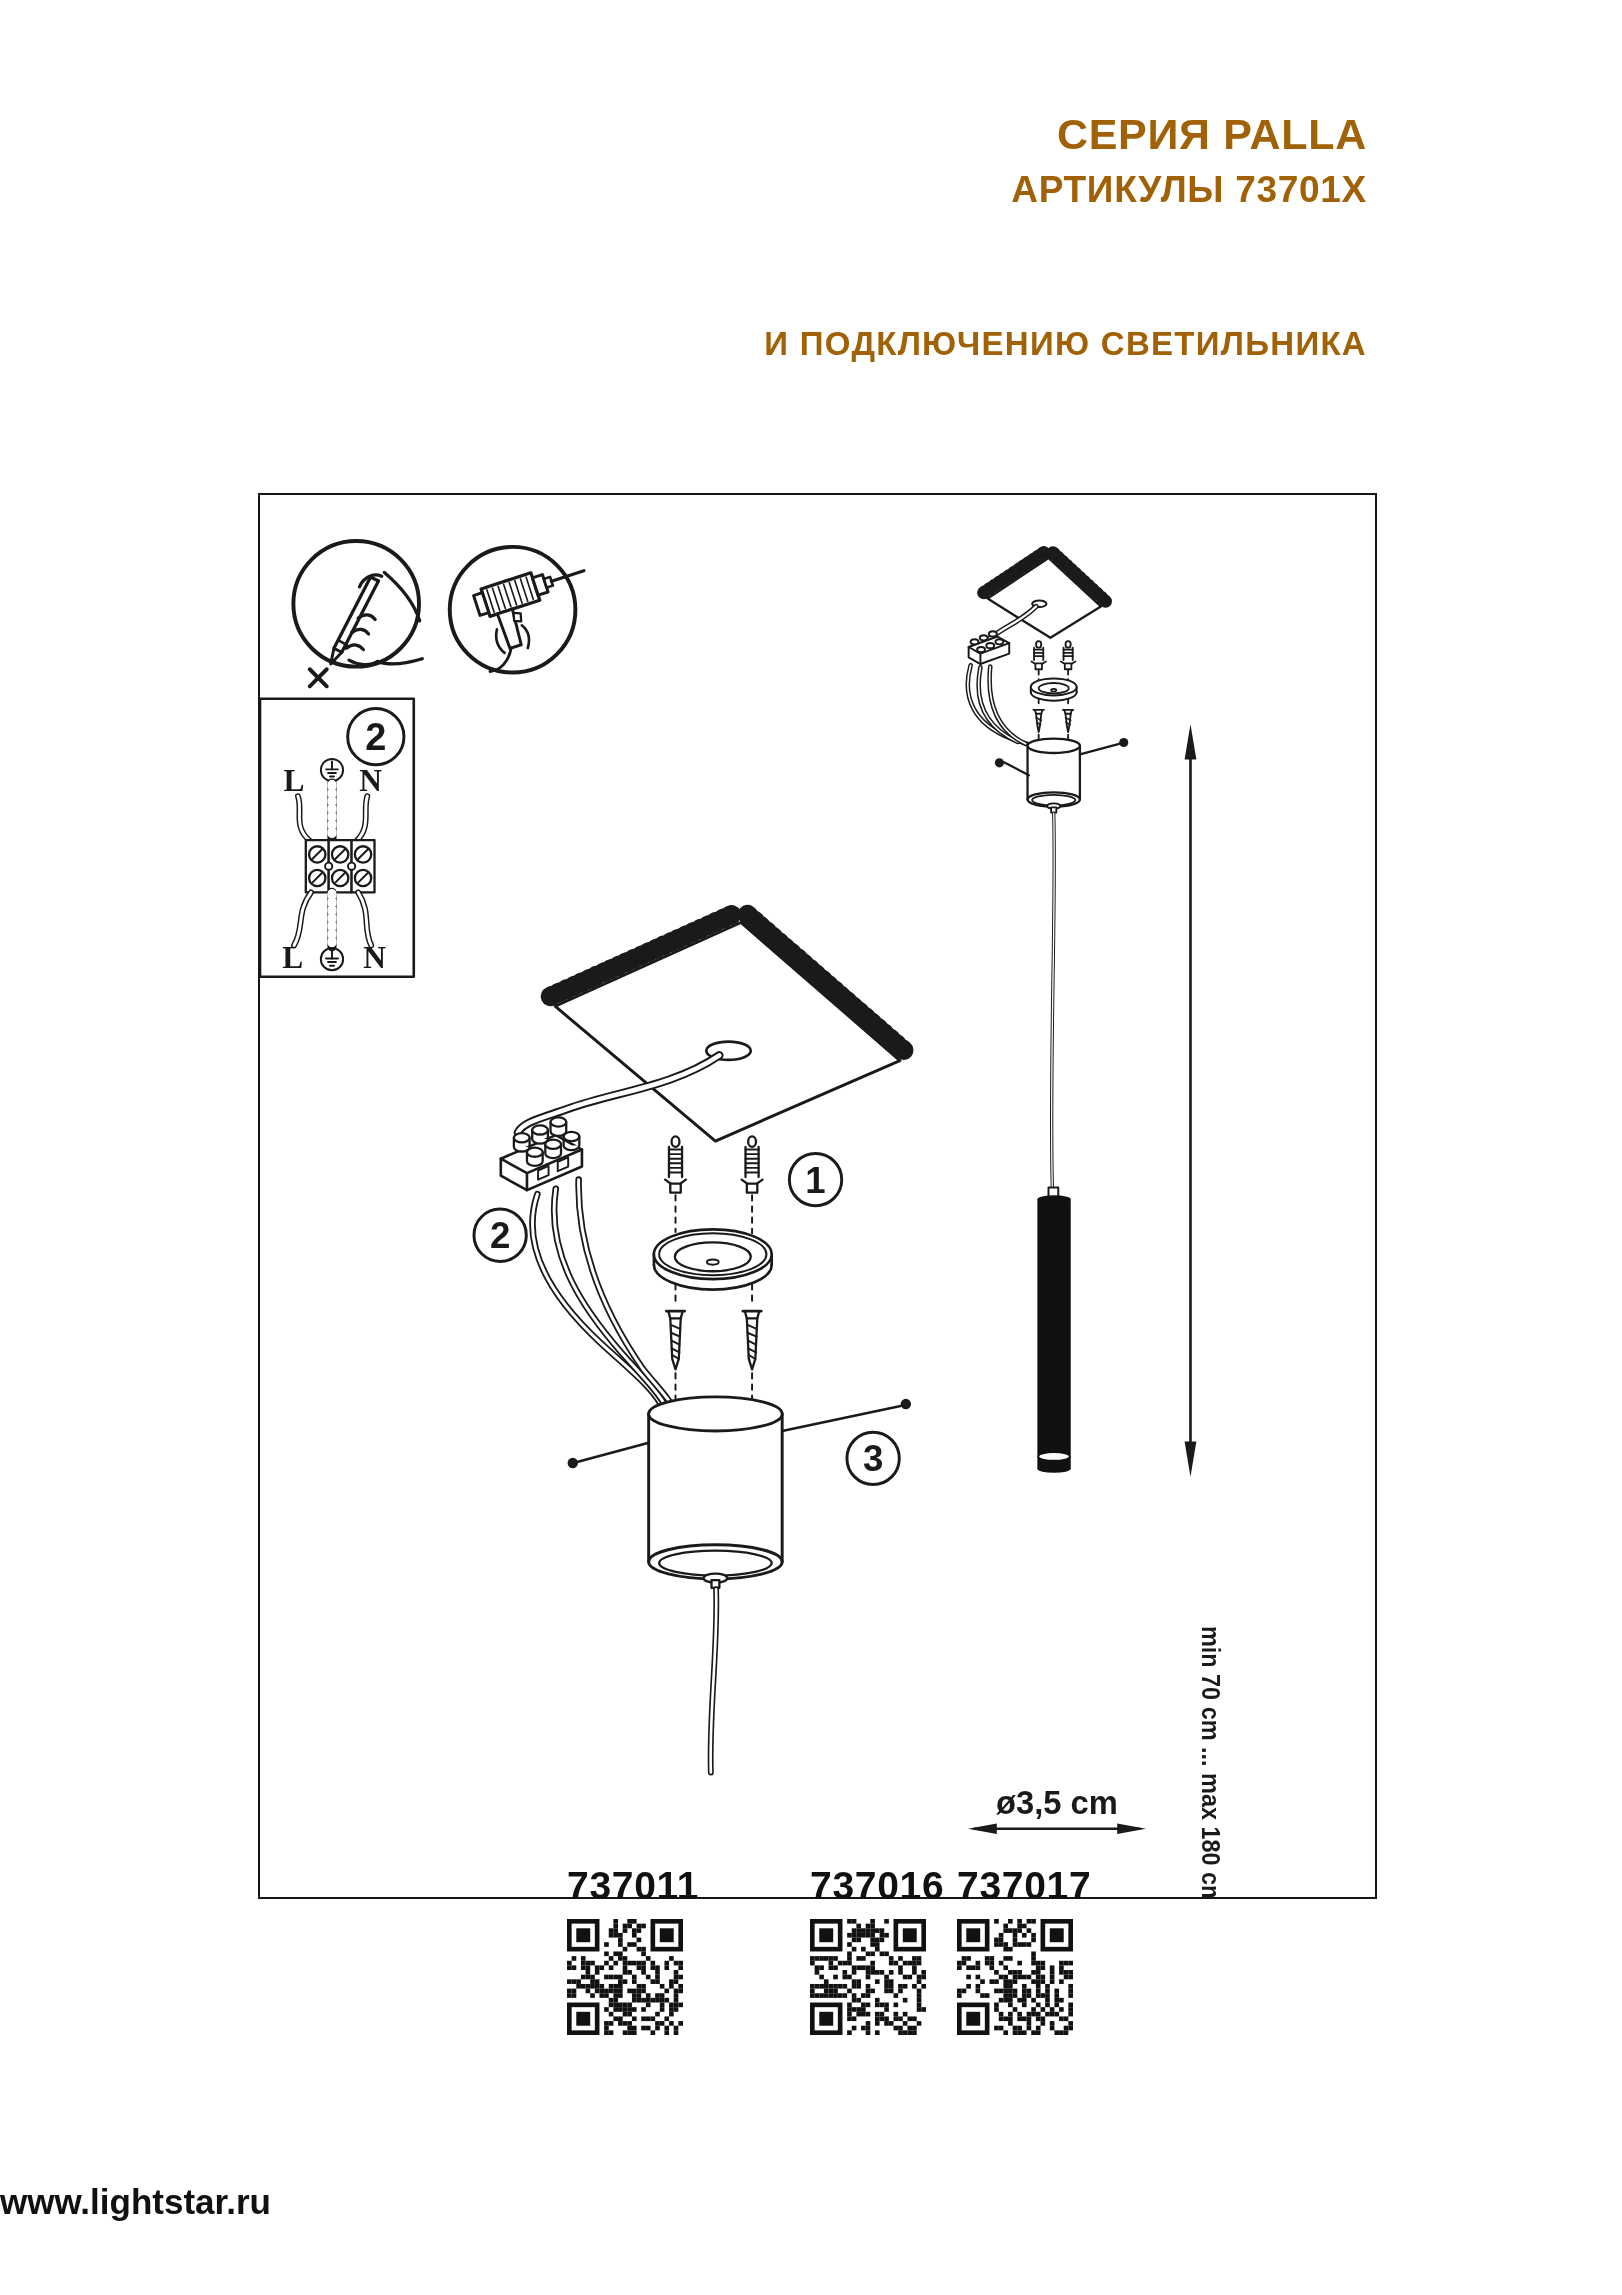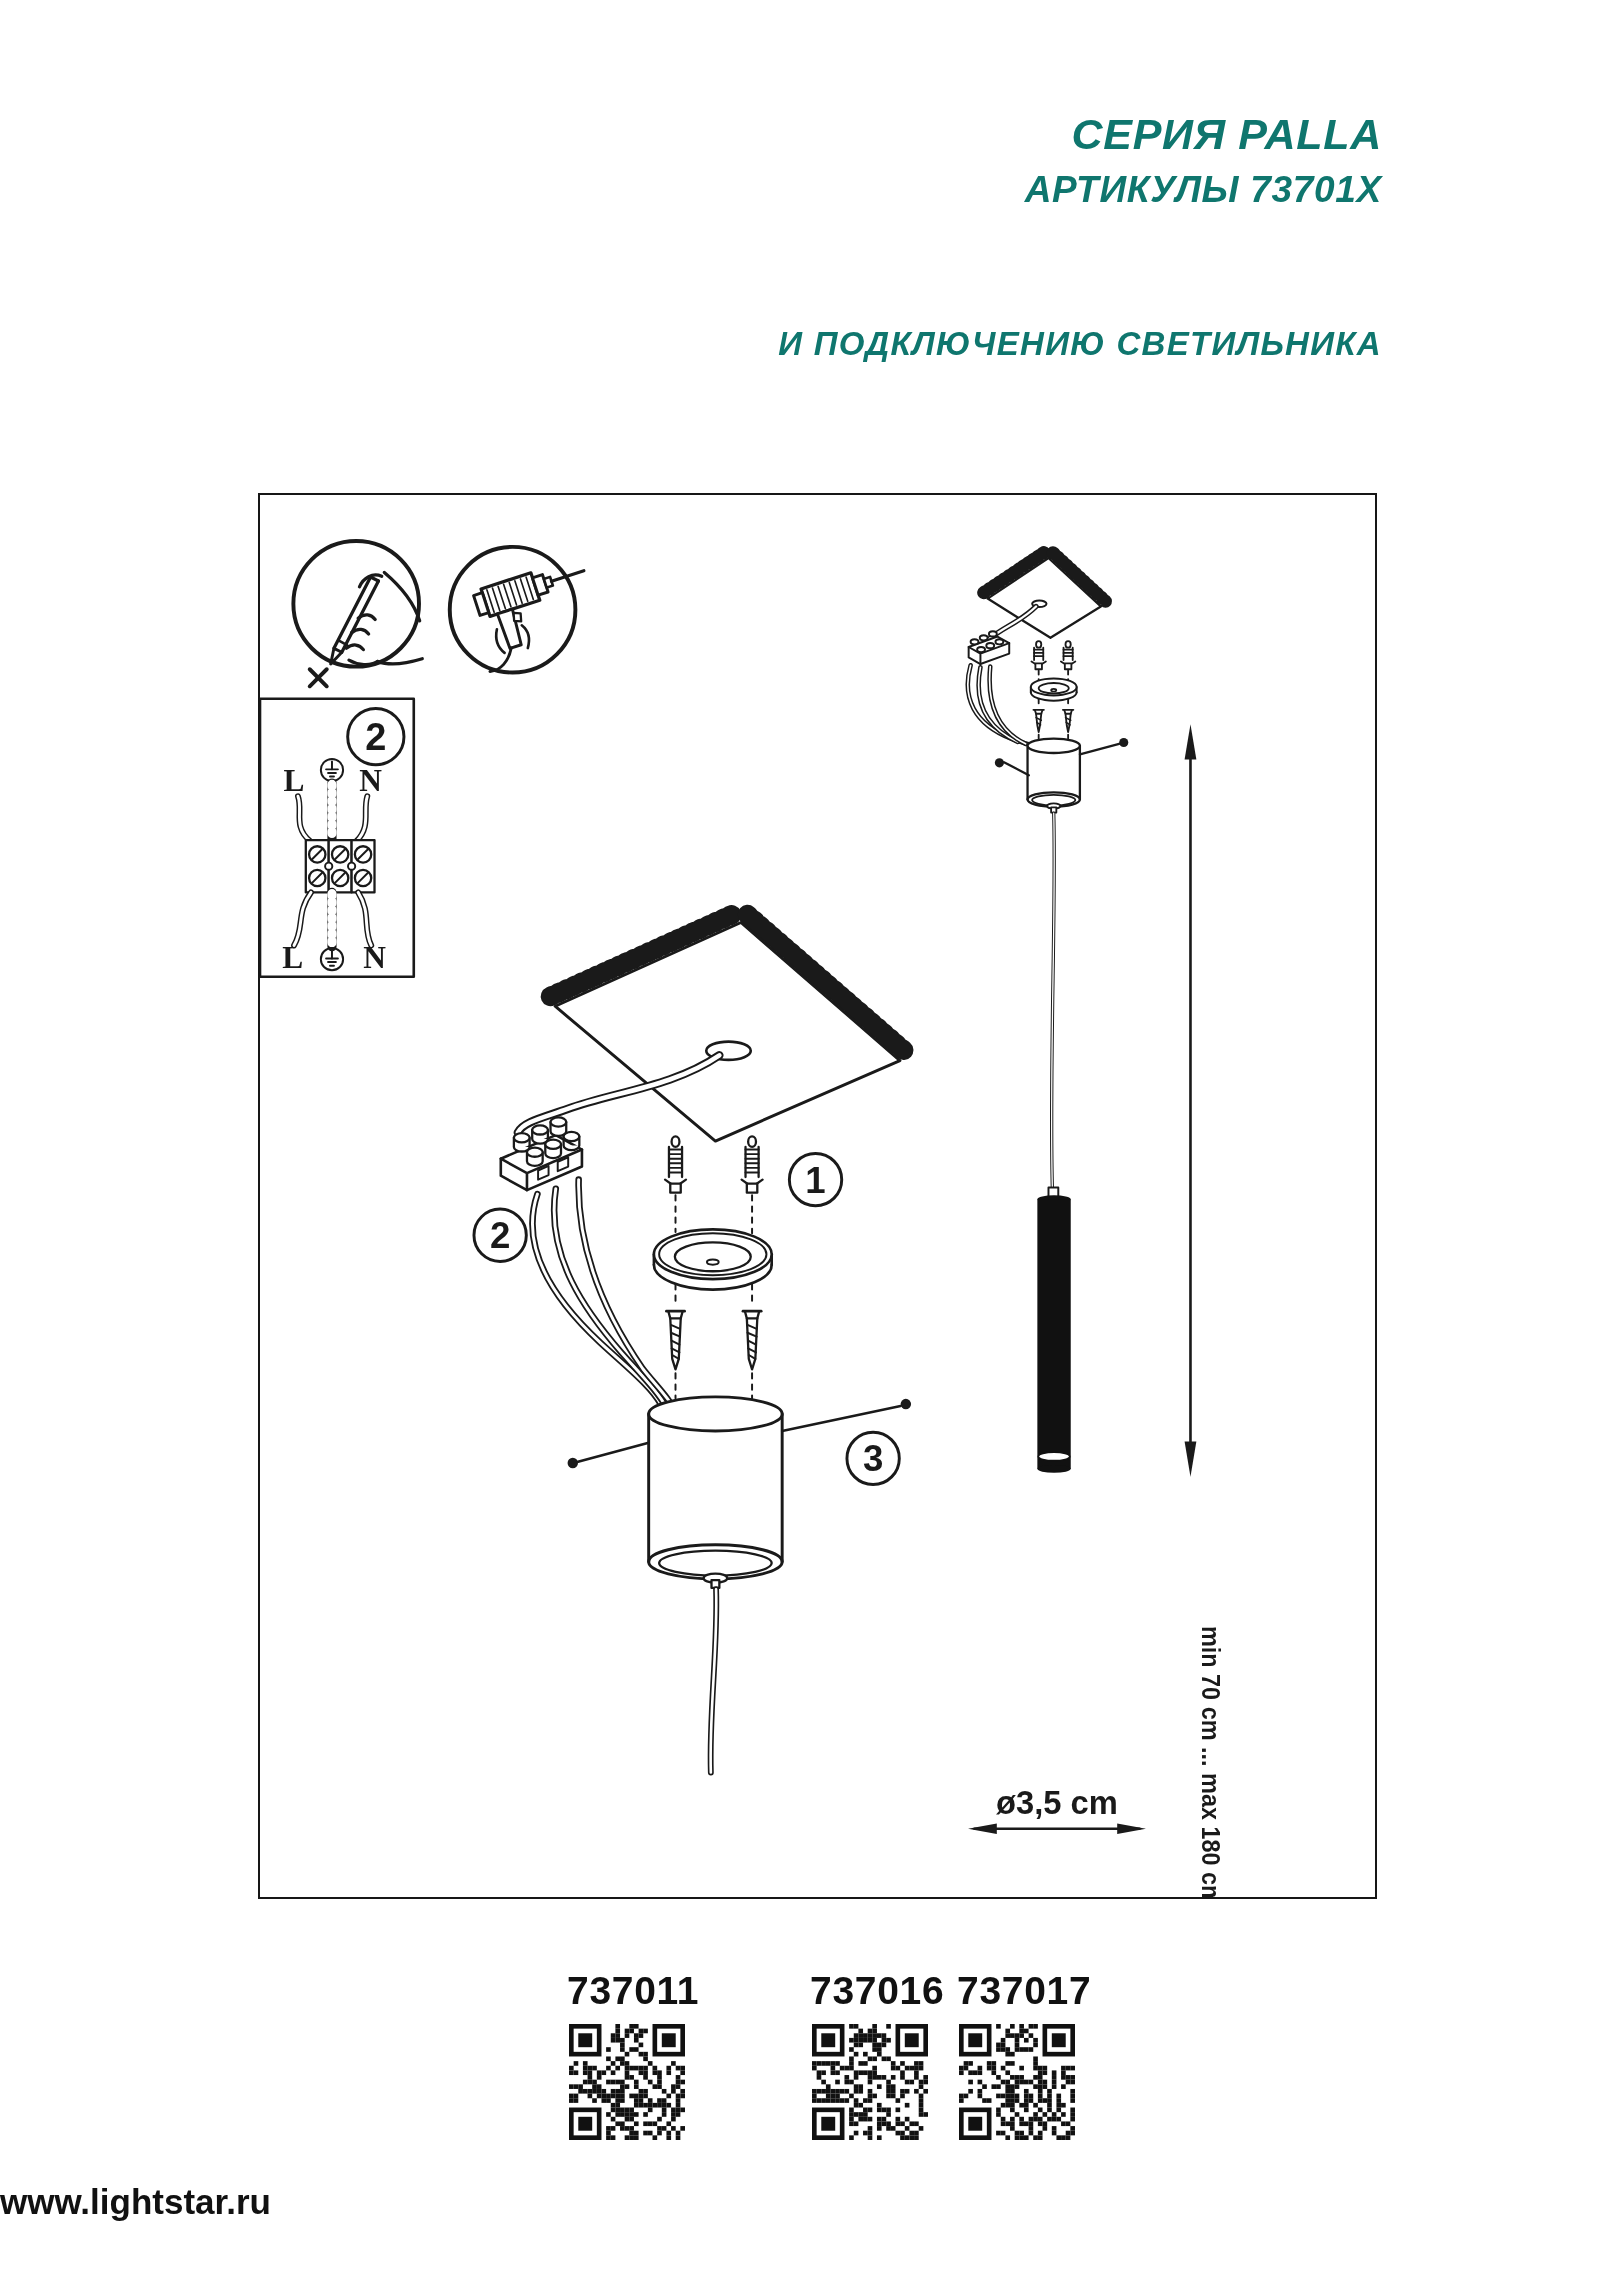--- a/index.html
+++ b/index.html
@@ -3,30 +3,30 @@
 <meta charset="utf-8">
 <style>
   html,body{margin:0;padding:0;background:#888;}
   #page{
     position:relative;width:1623px;height:2295px;background:#ffffff;
     font-family:"Liberation Sans",sans-serif;color:#161616;overflow:hidden;
   }
   .abs{position:absolute;}
   
   #logo-box{left:257px;top:113px;width:221px;height:260px;border:2.6px solid #111;box-sizing:border-box;}
-  .title-line{right:241px;white-space:nowrap;font-weight:bold;color:#0f766e;font-style:italic;}
+  .title-line{right:256px;white-space:nowrap;font-weight:bold;color:#a16207;}
   #title-series{top:110px;font-size:43px;letter-spacing:0.7px;}
   #title-articles{top:169px;font-size:37px;letter-spacing:0.7px;}
   #title-instr1{top:274px;font-size:50px;letter-spacing:2px;}
   #title-instr2{top:325px;font-size:33px;letter-spacing:1.3px;}
   
   #main-box{left:258px;top:493px;width:1119px;height:1406px;border:2px solid #161616;box-sizing:border-box;}
   #main-box svg{position:absolute;left:0;top:0;}
   
-  .variant{top:1969px;width:118px;text-align:right;}
+  .variant{top:1864px;width:118px;text-align:left;}
   .variant .code{font-size:39px;font-weight:bold;letter-spacing:0.7px;color:#111;}
   .variant svg{margin-top:10.5px;}
   #footer-url{top:2182px;left:0;width:1623px;text-align:left;font-size:35px;font-weight:bold;color:#111;}
   text{font-family:"Liberation Sans",sans-serif;fill:#1a1a1a;}
   .serif{font-family:"Liberation Serif",serif;}
 </style>
 </head>
 <body>
 
 <div id="page">

